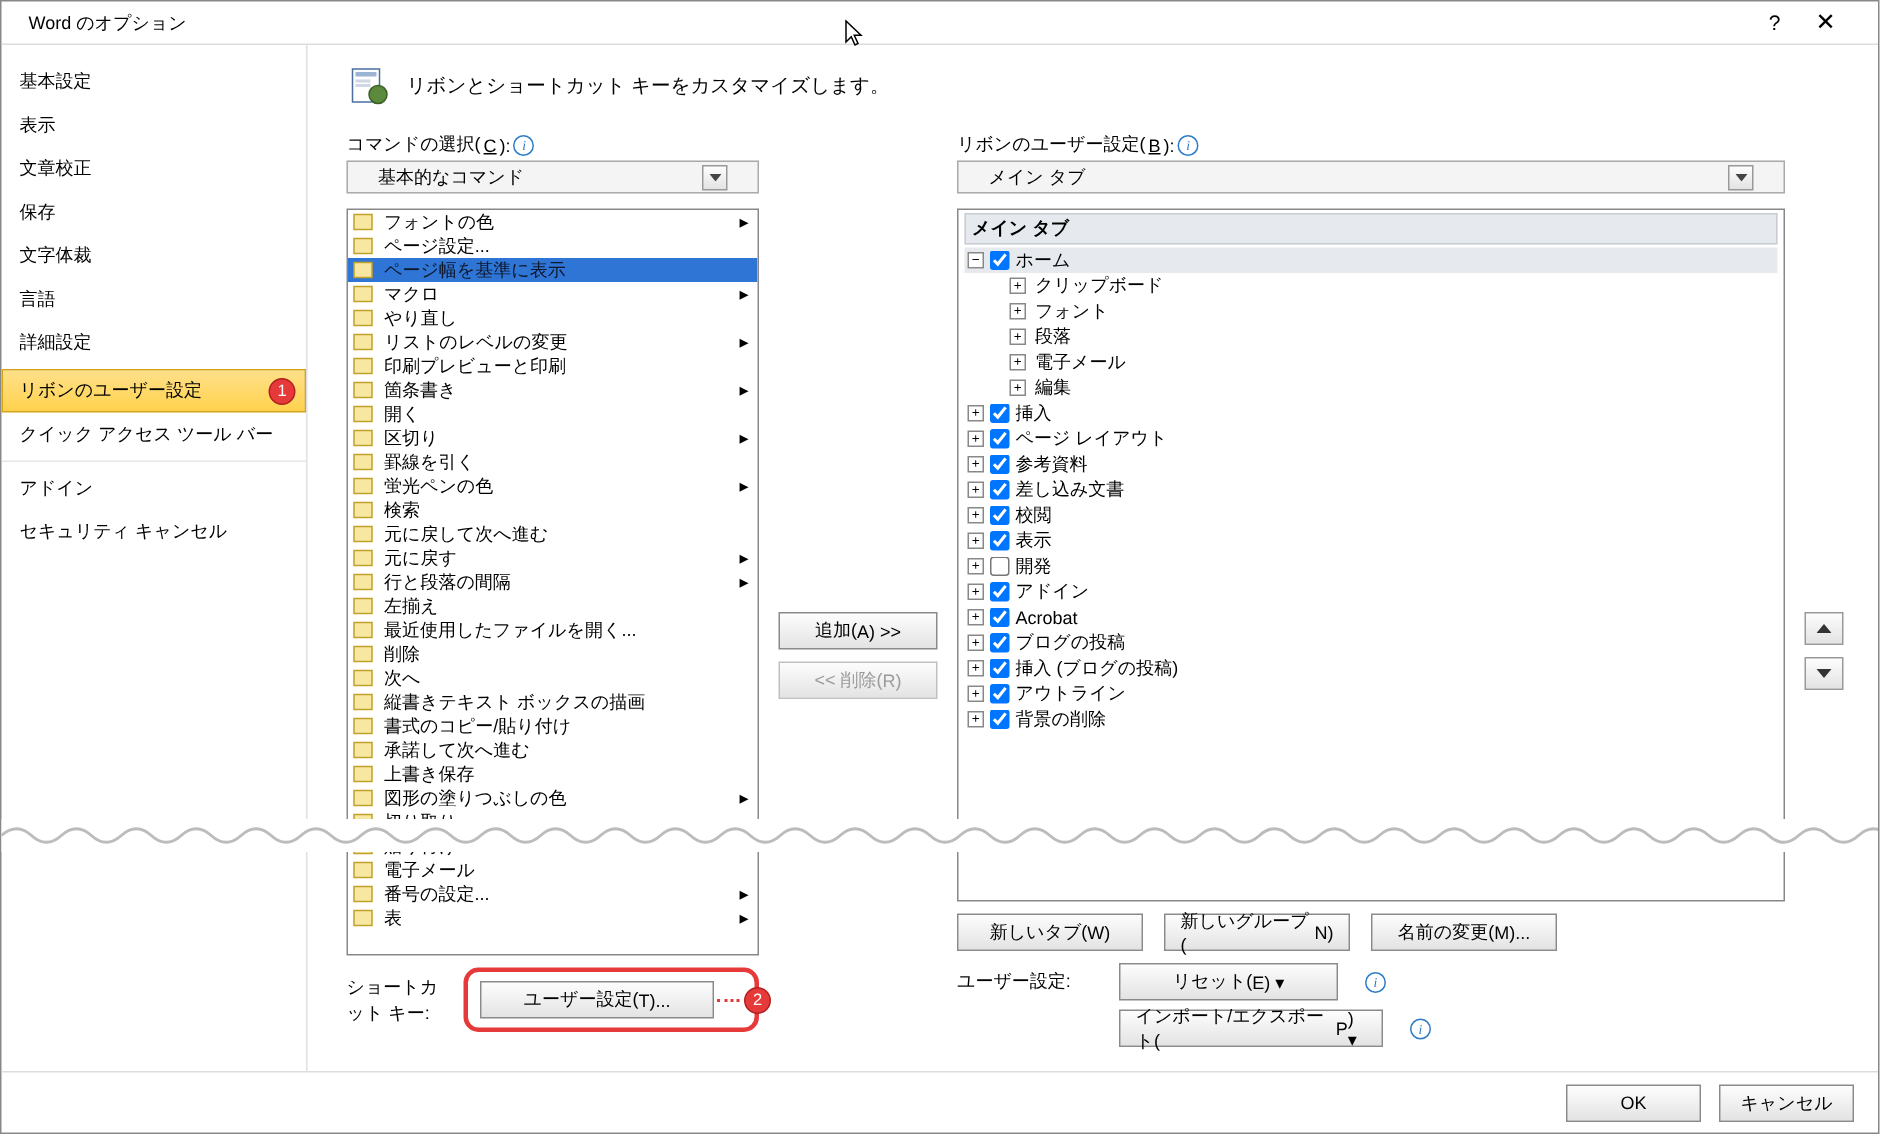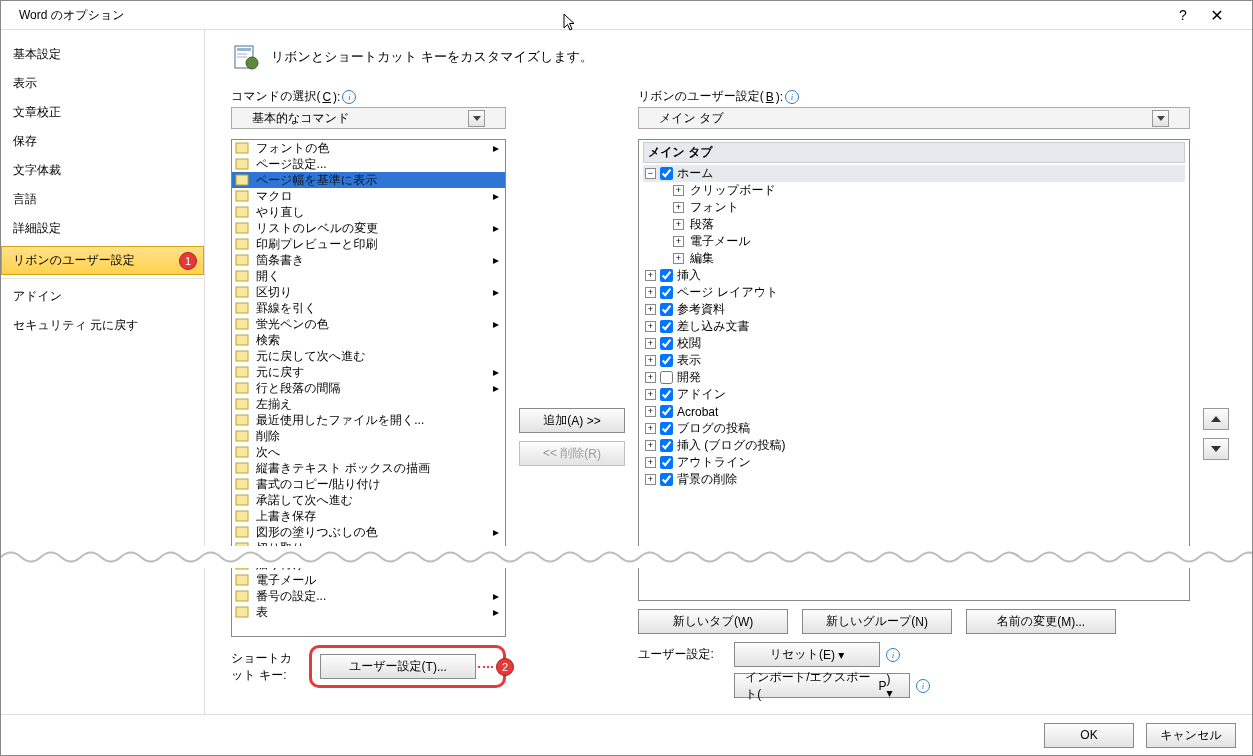--- a/index.html
+++ b/index.html
@@ -42,22 +42,22 @@
 .tree-header { background: #e6eaee; border: 1px solid #c7cdd3; padding: 1px 4px; margin-bottom: 2px; font-weight: bold;}
 .tree-row { display: flex; align-items: center; height: 17px; gap: 2px; }
 .twisty { width: 11px; height: 11px; border: 1px solid #888; font-size: 9px; line-height: 9px; text-align: center; cursor: pointer; background:#fff; margin-right:2px; }
 .cbx { width: 13px; height: 13px; }
 .tree-row .lbl { margin-left: 2px; }
 .tree-row.level1 { padding-left: 2px; }
 .tree-row.level1.selected { background: #e6eaee; }
 .tree-row.level2 { padding-left: 30px; }
 .bottom-controls { margin-top: 8px; }
 .bc-row { display: flex; align-items: center; gap: 14px; margin-bottom: 8px; }
-.bc-row .btn { width: 150px; }
-.bc-row2 { display: flex; align-items: center; gap: 6px; margin-bottom: 6px; }
+.bc-row .btn { width: 124px; }
+.bc-row2 { display: flex; align-items: center; gap: 18px; margin-bottom: 6px; }
 .bc-row2 .btn { width: 146px; }
 .arrow-col { width: 32px; display:flex; flex-direction:column; gap:8px; margin-top: 320px; align-items:center; }
 .arrow-btn { width: 26px; height: 22px; border:1px solid #999; background:linear-gradient(#fdfdfd,#e3e3e3); display:flex;align-items:center;justify-content:center; cursor:pointer; }
 .shortcut-row { margin-top: 8px; display: flex; align-items: center; gap: 12px; position: relative; }
 .callout { border: 3px solid #e63939; border-radius: 10px; padding: 6px 8px; display:inline-flex; align-items:center; position: relative; }
 .callout .badge2 { position: absolute; right: -2px; top: 50%; transform: translate(50%, -50%); width: 18px; height: 18px; border-radius: 50%; background: #e63939; color: #fff; font-size: 11px; display:flex;align-items:center;justify-content:center; border:1px solid #b02020; }
 .callout .dotline { width:15px; border-top:2px dotted #e63939; margin: 0 2px; }
 .footer { height: 41px; border-top: 1px solid #ddd; display: flex; align-items: center; justify-content: flex-end; gap: 12px; padding: 0 16px; }
 .footer .btn { width: 90px; }
 .cursor { position: absolute; left: 562px; top: 12px; pointer-events:none; }
@@ -87,22 +87,23 @@
       <div class="sidebar-item">表示</div>
       <div class="sidebar-item">文章校正</div>
       <div class="sidebar-item">保存</div>
       <div class="sidebar-item">文字体裁</div>
       <div class="sidebar-item">言語</div>
       <div class="sidebar-item">詳細設定</div>
       <div class="sidebar-item selected sep">
         <span>リボンのユーザー設定</span>
         <span class="badge">1</span>
       </div>
+      <div class="sidebar-item">クイック アクセス ツール バー</div>
       <div class="sidebar-item sep">アドイン</div>
-      <div class="sidebar-item">セキュリティ 元に戻す</div>
+      <div class="sidebar-item">セキュリティ キャンセル</div>
     </div>
 
     <div class="main">
       <div class="heading-row">
         <span class="heading-icon">
           <svg width="28" height="28" viewBox="0 0 28 28">
               <rect x="3" y="3" width="18" height="22" fill="#fff" stroke="#4a6f9e"></rect>
               <rect x="5" y="5" width="14" height="3" fill="#9ab4d4"></rect>
               <rect x="5" y="10" width="10" height="2" fill="#cfd8e4"></rect>
               <rect x="5" y="13" width="10" height="2" fill="#cfd8e4"></rect>

